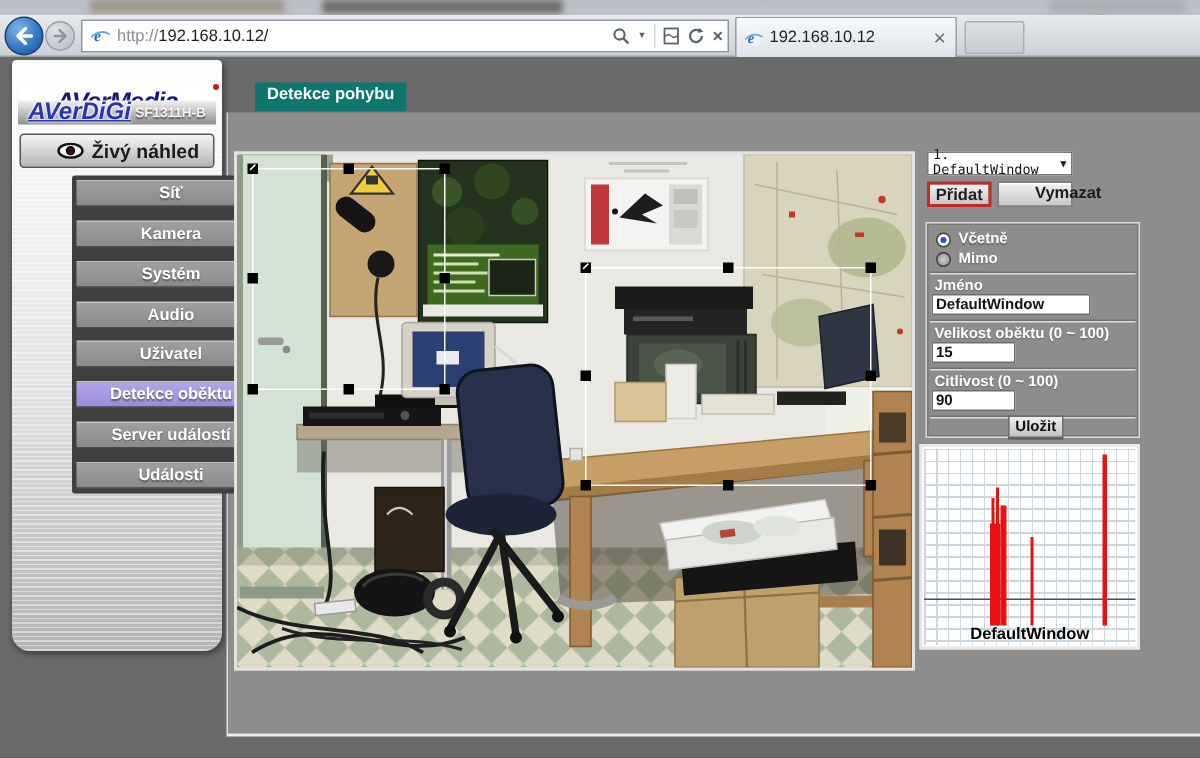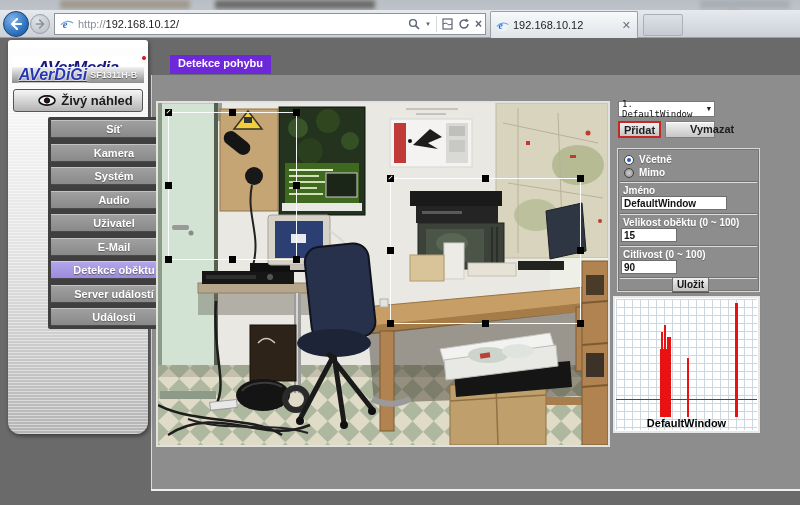--- a/index.html
+++ b/index.html
@@ -31,21 +31,21 @@
   #tab .title{font-size:11px;color:#222;margin-left:4px;flex:1;}
   #tabclose{font-size:11px;color:#6a7078;margin-right:6px;cursor:default;}
   #newtab{position:absolute;left:643px;top:4px;width:40px;height:22px;
           background:linear-gradient(#dde1e6,#c6cbd1);border:1px solid #aab0b6;border-radius:2px;box-sizing:border-box;}
   
   #page{position:absolute;left:0;top:38px;width:800px;height:467px;background:#6a6a6a;}
   #content-panel{position:absolute;left:151px;top:37px;width:649px;height:414px;
                  background:#8d8d8d;border-left:1px solid #dcdcdc;box-sizing:border-box;}
   #footer-line{position:absolute;left:151px;top:451px;width:649px;height:2px;background:#efefef;}
   #page-label{position:absolute;left:170px;top:17px;height:17px;padding:1px 8px;
-              background:#6d28d9;color:#fff;font-size:11px;font-weight:bold;line-height:15px;}
+              background:#0f766e;color:#fff;font-size:11px;font-weight:bold;line-height:15px;}
   
   #sidebar{position:absolute;left:8px;top:2px;width:140px;height:394px;border-radius:3px 3px 12px 12px;
            background:repeating-linear-gradient(180deg,rgba(255,255,255,.45) 0 1px,rgba(255,255,255,0) 1px 3px),
                       linear-gradient(#ffffff,#e2e2e2 55%,#b4b4b4);
            box-shadow:1px 2px 4px rgba(0,0,0,.45);}
   #brand-box{position:absolute;left:4px;top:16px;width:132px;height:23px;background:#fff;border-radius:3px;
              display:flex;align-items:center;justify-content:center;}
   #brand-primary{font-size:17px;font-weight:bold;font-style:italic;color:#17177e;letter-spacing:-.5px;position:relative;}
   #brand-dot{position:absolute;right:-2px;top:0;width:4px;height:4px;border-radius:50%;background:#d01818;}
   #brand-sub{position:absolute;left:4px;top:27px;width:132px;height:16px;
@@ -191,21 +191,20 @@
           <circle cx="9" cy="5.5" r="2.6" fill="#311" stroke="#000" stroke-width="1"></circle>
         </svg>
         <span class="lbl">Živý náhled</span>
       </div>
       <div id="menu-box">
         <div class="menu-item">Síť</div>
         <div class="menu-item">Kamera</div>
         <div class="menu-item">Systém</div>
         <div class="menu-item">Audio</div>
         <div class="menu-item">Uživatel</div>
-        <div class="menu-item">E-Mail</div>
         <div class="menu-item active">Detekce oběktu</div>
         <div class="menu-item">Server událostí</div>
         <div class="menu-item">Události</div>
       </div>
     </div>
 
     <div id="camera">
       <svg viewBox="0 0 450 342" preserveAspectRatio="none">
         <defs>
           <pattern id="tiles" width="30" height="30" patternUnits="userSpaceOnUse" patternTransform="rotate(45)">

